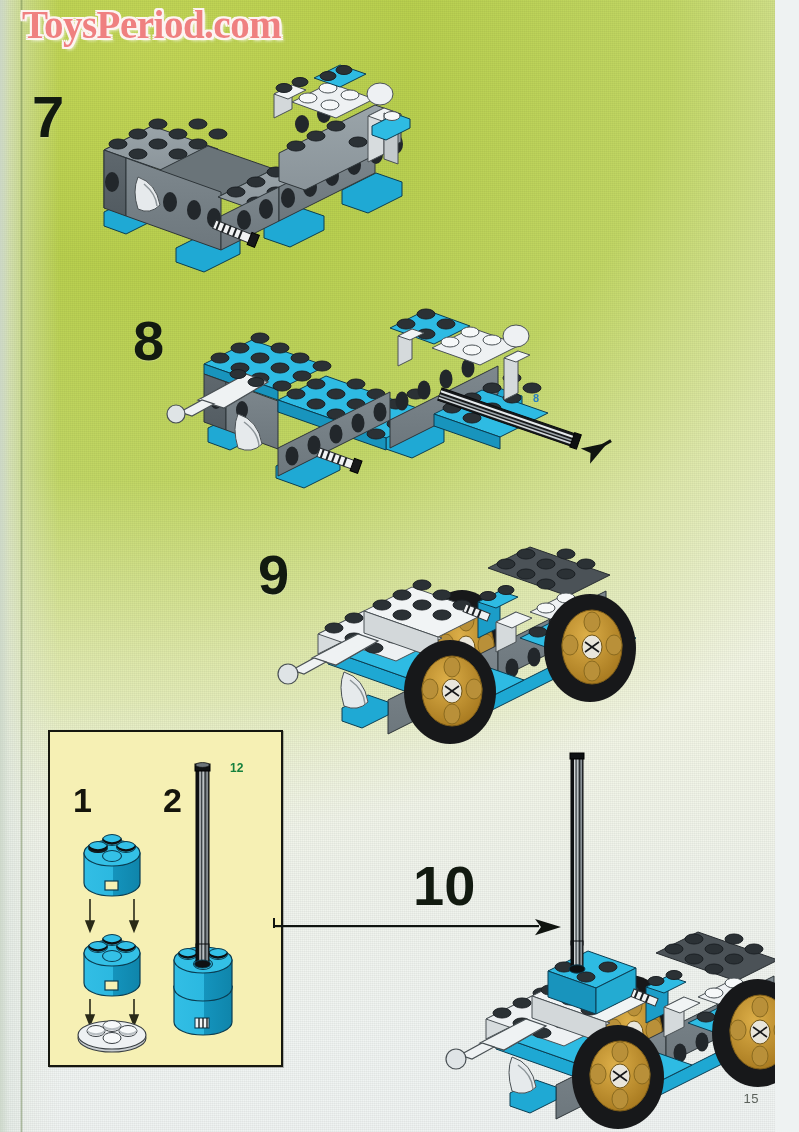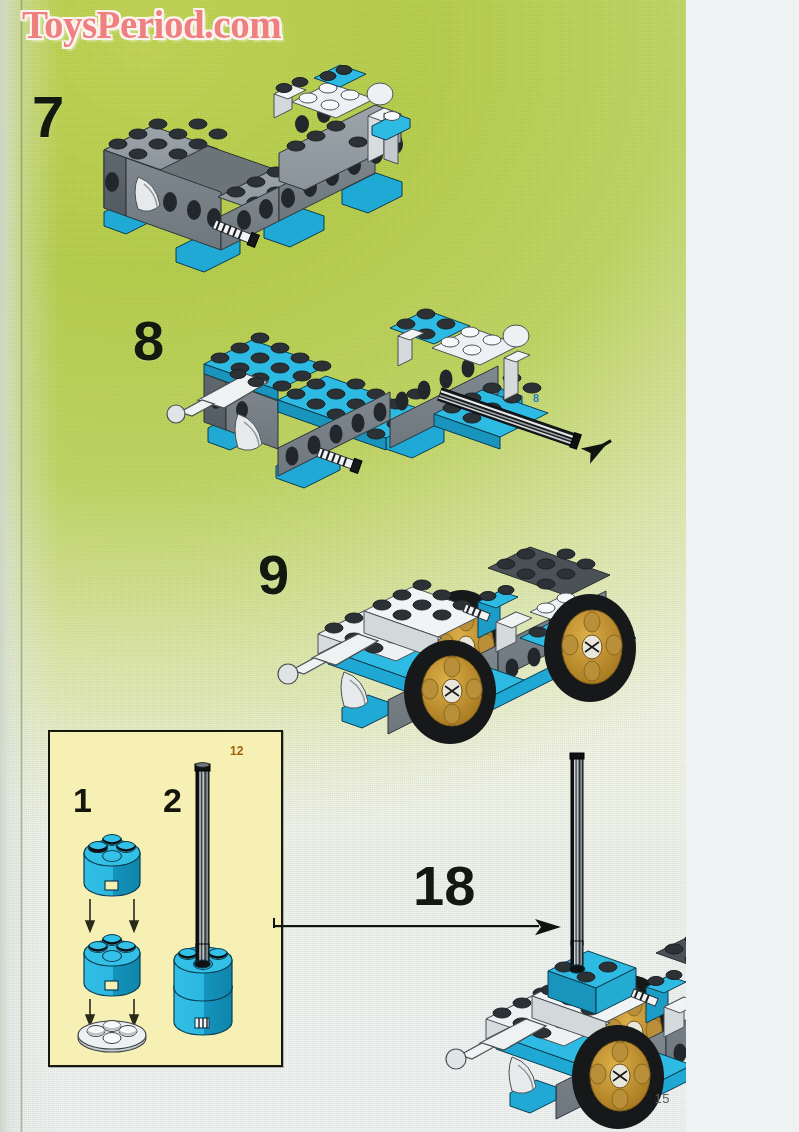--- a/index.html
+++ b/index.html
@@ -1,21 +1,21 @@
 <!DOCTYPE html>
 <html><head>
 <meta charset="utf-8">
 <style>
   html,body{margin:0;padding:0;}
   body{
     width:799px;height:1132px;overflow:hidden;
     font-family:"Liberation Sans",sans-serif;
     background:#eef2f2;
   }
-  #page{position:relative;width:686px;height:1132px;overflow:hidden;}
+  #page{position:relative;width:775px;height:1132px;overflow:hidden;}
 
   
   .bg-base{
     position:absolute;left:0;top:0;width:799px;height:1132px;
     background:
       radial-gradient(120% 70% at 18% 4%, #c3d657 0%, #b9d04e 28%, #c2d765 55%, #dfe9ac 78%, #f2f5e4 100%),
       linear-gradient(178deg,#b7cf4a 0%,#bdd255 32%,#cede7c 55%,#e5edc2 74%,#f0f4e8 88%,#eef2f2 100%);
   }
   .bg-fade-bottom{
     position:absolute;left:0;bottom:0;width:799px;height:430px;
@@ -80,21 +80,21 @@
     position:absolute;left:48px;top:730px;width:231px;height:333px;
     background:#f6f0b4;border:2px solid #16170f;
     box-shadow:1px 1px 0 rgba(0,0,0,.25);
   }
   .inset .sub{
     position:absolute;font-weight:bold;font-size:34px;color:#15150c;line-height:1;
   }
   .inset #sub1{left:23px;top:51px;}
   .inset #sub2{left:113px;top:51px;}
   .inset .partlabel{
-    position:absolute;left:180px;top:12px;font-size:12px;font-weight:bold;color:#a16207;
+    position:absolute;left:180px;top:29px;font-size:12px;font-weight:bold;color:#15803d;
   }
 
   
   .model{position:absolute;}
   svg{display:block;overflow:visible;}
 </style>
 </head>
 <body>
 
 <div id="page">
@@ -735,21 +735,21 @@
   </div>
 
   <div style="position:absolute;left:273px;top:918px;width:290px;height:18px;">
     <svg width="290" height="18" viewBox="0 0 290 18">
       <rect x="0" y="7" width="266" height="2.2" fill="#101410"></rect>
       <path d="M262,1 l26,8.1 l-26,8.1 l6,-8.1 z" fill="#101410"></path>
       <rect x="0" y="0" width="2" height="10" fill="#101410"></rect>
     </svg>
   </div>
 
-  <div class="stepnum" id="sn10">18</div>
+  <div class="stepnum" id="sn10">10</div>
 
   <div class="model" style="left:430px;top:745px;">
   <svg width="370" height="370" viewBox="0 0 370 370">
     <defs>
       <linearGradient id="gAT" x1="0" y1="0" x2="0" y2="1">
             <stop offset="0" stop-color="#9aa4a9"></stop>
             <stop offset="1" stop-color="#8a949a"></stop>
           </linearGradient>
       <linearGradient id="gAF" x1="0" y1="0" x2="0" y2="1">
             <stop offset="0" stop-color="#7e888e"></stop>

